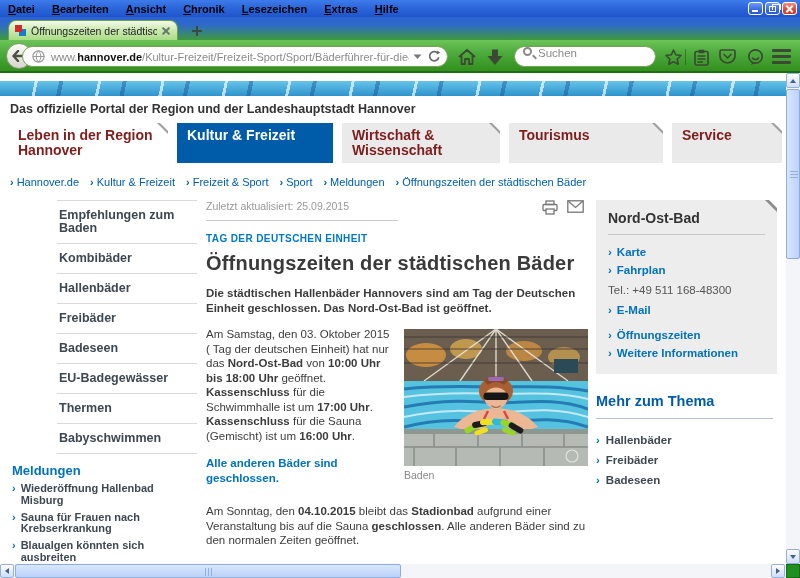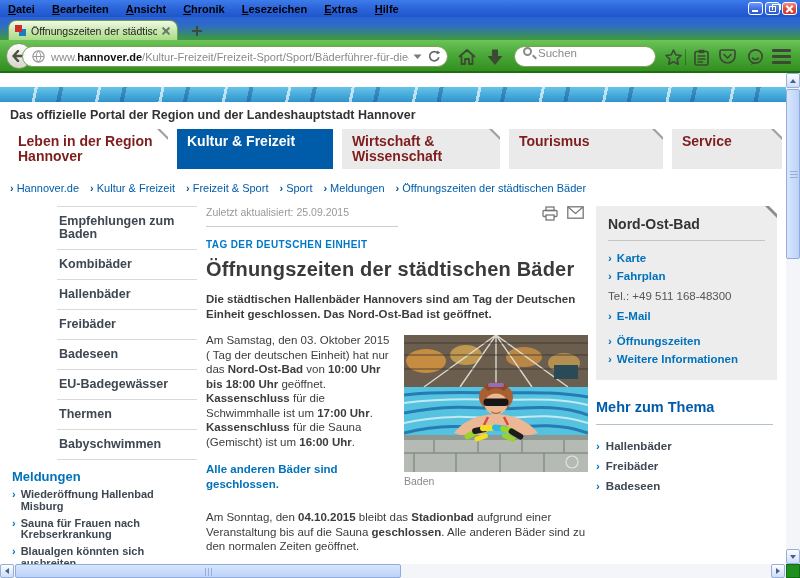--- a/index.html
+++ b/index.html
@@ -64,21 +64,21 @@
   .mag::after { content:""; position:absolute; left:7px; top:7px; width:5px; height:2px; background:#8a8a8a; transform:rotate(45deg); }
   .search-input { border:none; outline:none; background:transparent; font-size:11.5px; color:#333; width:100px; margin-left:6px;
     font-family:"Liberation Sans","DejaVu Sans",sans-serif; }
   .search-input::placeholder { color:#8a8a8a; }
   .tb-sep { position:absolute; left:685px; top:9px; width:1px; height:16px; background:rgba(0,0,0,.28); }
   .hamburger { position:absolute; left:772px; top:9px; width:19px; height:15px; }
   .hamburger i { display:block; width:19px; height:3px; background:#3d4a33; margin-bottom:3px; border-radius:1px; }
 
   
   .viewport { position:absolute; left:0; top:73px; width:800px; height:505px; background:#fff; }
-  .page { position:absolute; left:0; top:14px; width:786px; height:491px; overflow:hidden; background:#fff; }
+  .page { position:absolute; left:0; top:8px; width:786px; height:491px; overflow:hidden; background:#fff; }
   .vscroll { position:absolute; right:0; top:0; width:14px; height:491px; background:#f3f5f9; }
   .sbtn { position:absolute; width:14px; height:15px; background:linear-gradient(180deg,#fdfeff,#cfddf8);
     border:1px solid #96b0da; border-radius:2px; display:flex; align-items:center; justify-content:center; }
   .tri-up { width:0;height:0;border-left:3px solid transparent;border-right:3px solid transparent;border-bottom:4px solid #44608f; }
   .tri-dn { width:0;height:0;border-left:3px solid transparent;border-right:3px solid transparent;border-top:4px solid #44608f; }
   .tri-lf { width:0;height:0;border-top:3px solid transparent;border-bottom:3px solid transparent;border-right:4px solid #44608f; }
   .tri-rt { width:0;height:0;border-top:3px solid transparent;border-bottom:3px solid transparent;border-left:4px solid #44608f; }
   .vthumb { position:absolute; left:0; top:16px; width:14px; height:170px;
     background:linear-gradient(90deg,#d8e6fd,#bcd2f8); border:1px solid #90acdc; border-radius:2px; }
   .vthumb::after { content:""; position:absolute; left:3px; top:50%; width:8px; height:7px; margin-top:-3px;

